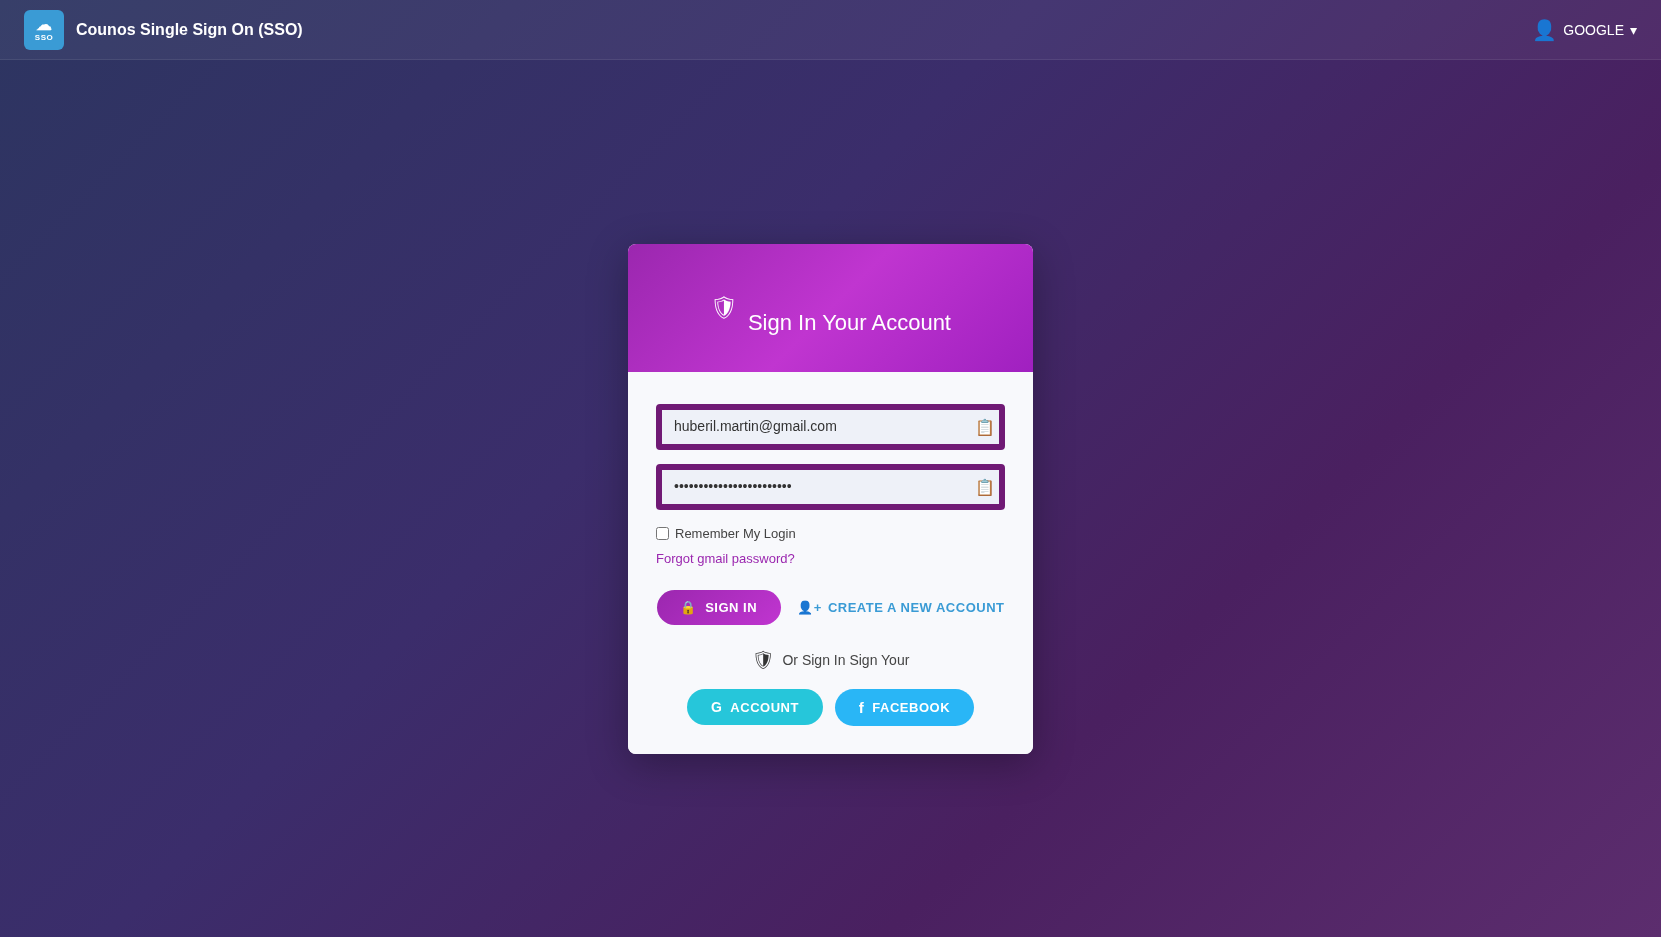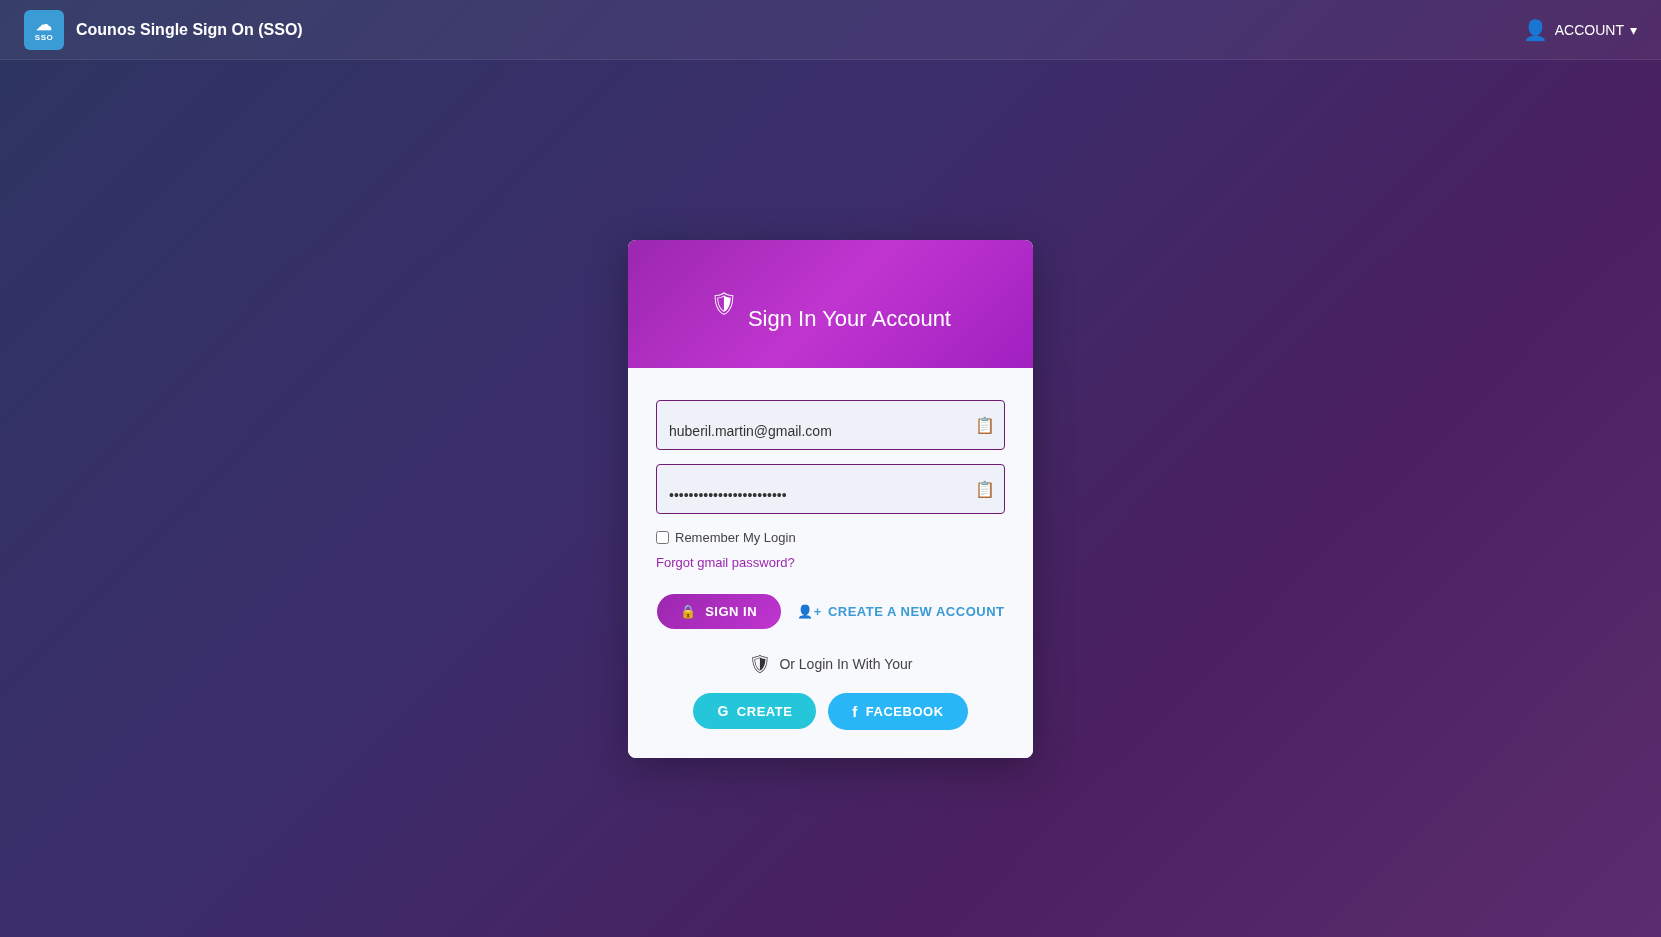--- a/index.html
+++ b/index.html
@@ -120,22 +120,22 @@
     }
 
     
     .input-group {
       position: relative;
       margin-bottom: 14px;
     }
 
     .input-field {
       width: 100%;
-      padding: 22px 44px 10px 12px;
-      border: 1px solid #701a75;
+      padding: 8px 44px 10px 12px;
+      border: 6px solid #701a75;
       border-radius: 4px;
       background: #eef1f8;
       font-size: 14px;
       color: #333;
       outline: none;
     }
 
     .input-icon {
       position: absolute;
       right: 10px;
@@ -282,21 +282,21 @@
 <nav class="navbar">
   <div class="navbar-left">
     <div class="sso-logo">
       <span class="cloud-icon">☁</span>
       <span class="sso-text">SSO</span>
     </div>
     <span class="navbar-title">Counos Single Sign On (SSO)</span>
   </div>
   <div class="navbar-right">
     <span class="account-icon">👤</span>
-    <span>ACCOUNT</span>
+    <span>GOOGLE</span>
     <span>▾</span>
   </div>
 </nav>
 
 <div class="main-content">
   <div class="card">
 
     <div class="card-header">
       <span class="shield-icon">🛡</span>
       <span class="card-header-title">Sign In Your Account</span>
@@ -327,27 +327,27 @@
           <span>SIGN IN</span>
         </button>
         <button class="btn-create">
           <span>👤+</span>
           <span>CREATE A NEW ACCOUNT</span>
         </button>
       </div>
 
       <div class="divider-row">
         <span class="shield-small">🛡</span>
-        <span>Or Login In With Your</span>
+        <span>Or Sign In Sign Your</span>
       </div>
 
       <div class="social-row">
         <button class="btn-google">
           <span class="g-icon">G</span>
-          <span>CREATE</span>
+          <span>ACCOUNT</span>
         </button>
         <button class="btn-facebook">
           <span class="f-icon">f</span>
           <span>FACEBOOK</span>
         </button>
       </div>
 
     </div>
   </div>
 </div>

